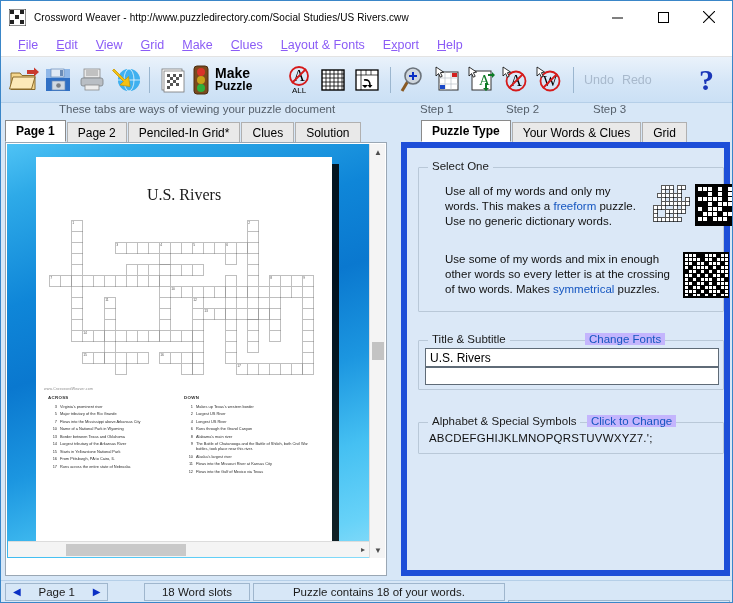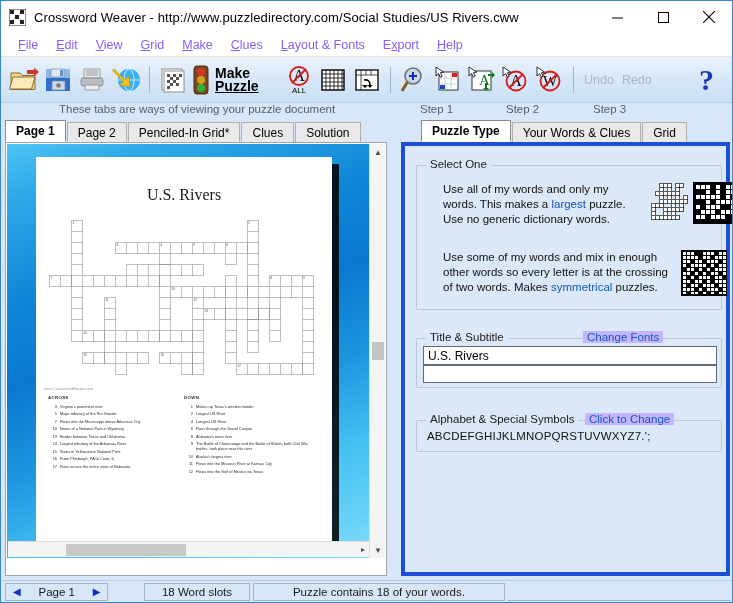--- a/index.html
+++ b/index.html
@@ -25,21 +25,21 @@
     background: #ffffff;
     padding-left: 8px;
   }
   .app-icon {
     width: 17px; height: 17px;
     margin-right: 8px;
     flex: 0 0 auto;
     position: relative;
   }
   .title-text {
-    font-size: 13px;
+    font-size: 10px;
     color: #000;
     white-space: nowrap;
     letter-spacing: .1px;
   }
   .winbtns { margin-left: auto; display: flex; height: 32px; }
   .winbtn {
     width: 46px; height: 32px;
     display: flex; align-items: center; justify-content: center;
     font-size: 13px; color: #000; line-height: 1;
   }
@@ -192,21 +192,21 @@
     border-top: 1px solid #dcdcdc;
     display: flex; align-items: center; justify-content: space-between;
   }
   .hs-thumb { position: absolute; left: 58px; width: 120px; height: 12px; background: #c9c9c9; top: 2px; }
 
   
   .rightpane {
     position: absolute; left: 400px; top: 22px;
     width: 329px; height: 434px;
     background: #dbe8f7;
-    border: 4px solid #1d4ed8;
+    border: 6px solid #1d4ed8;
   }
   .groupbox {
     position: absolute;
     border: 1px solid #b9c8d8;
     border-radius: 1px;
   }
   .grouplabel {
     position: absolute; top: -8px; left: 9px;
     background: #dbe8f7;
     padding: 0 4px;
@@ -382,21 +382,21 @@
 
     <div class="tbtn wide" style="justify-content:flex-start;">
       <svg width="22" height="30" viewBox="0 0 22 30" style="flex:0 0 auto;">
         <rect x="4" y="1" width="14" height="28" rx="3" fill="#7a4a1e" stroke="#4a2c10" stroke-width="1"></rect>
         <circle cx="11" cy="7" r="4" fill="#d9332a"></circle>
         <circle cx="11" cy="15" r="4" fill="#c8a21a"></circle>
         <circle cx="11" cy="23" r="4" fill="#2fb03a"></circle>
       </svg>
       <span style="display:flex;flex-direction:column;line-height:13px;margin-left:3px;">
         <span style="font-size:14px;font-weight:bold;color:#000;">Make</span>
-        <span style="font-size:14px;font-weight:bold;color:#000;text-decoration:underline;">Puzzle</span>
+        <span style="font-size:12px;font-weight:bold;color:#000;">Puzzle</span>
       </span>
     </div>
 
     <div class="tbtn">
       <svg width="30" height="32" viewBox="0 0 30 32">
         <text x="15" y="17" font-family="Liberation Serif, serif" font-size="16" text-anchor="middle" fill="#000">A</text>
         <circle cx="15" cy="12" r="9" fill="none" stroke="#d61a1a" stroke-width="1.8"></circle>
         <line x1="8" y1="19" x2="22" y2="5" stroke="#d61a1a" stroke-width="1.8"></line>
         <text x="15" y="29" font-family="Liberation Sans, sans-serif" font-size="8" text-anchor="middle" fill="#000">ALL</text>
       </svg>
@@ -818,21 +818,21 @@
       </div>
     </div>
 
     <div class="rightpane">
 
       <div class="groupbox" style="left:11px; top:19px; width:306px; height:145px;">
         <span class="grouplabel">Select One</span>
 
         <div class="optrow" style="left:26px; top:16px;">
           <div class="opttext">
-            <span>Use all of my words and only my words. This makes a </span><span class="lnk">largest</span><span> puzzle. Use no generic dictionary words.</span>
+            <span>Use all of my words and only my words. This makes a </span><span class="lnk">freeform</span><span> puzzle. Use no generic dictionary words.</span>
           </div>
           <div class="thumbbox" style="margin-left:8px;">
             <svg width="40" height="42" viewBox="0 0 40 42">
               <g fill="#ffffff" stroke="#111" stroke-width=".7" shape-rendering="crispEdges">
                 <rect x="10" y="1" width="4" height="4"></rect>
                   <rect x="14" y="1" width="4" height="4"></rect>
                   <rect x="18" y="1" width="4" height="4"></rect>
                 <rect x="26" y="1" width="4" height="4"></rect>
                   <rect x="30" y="1" width="4" height="4"></rect>
                 <rect x="10" y="5" width="4" height="4"></rect>

